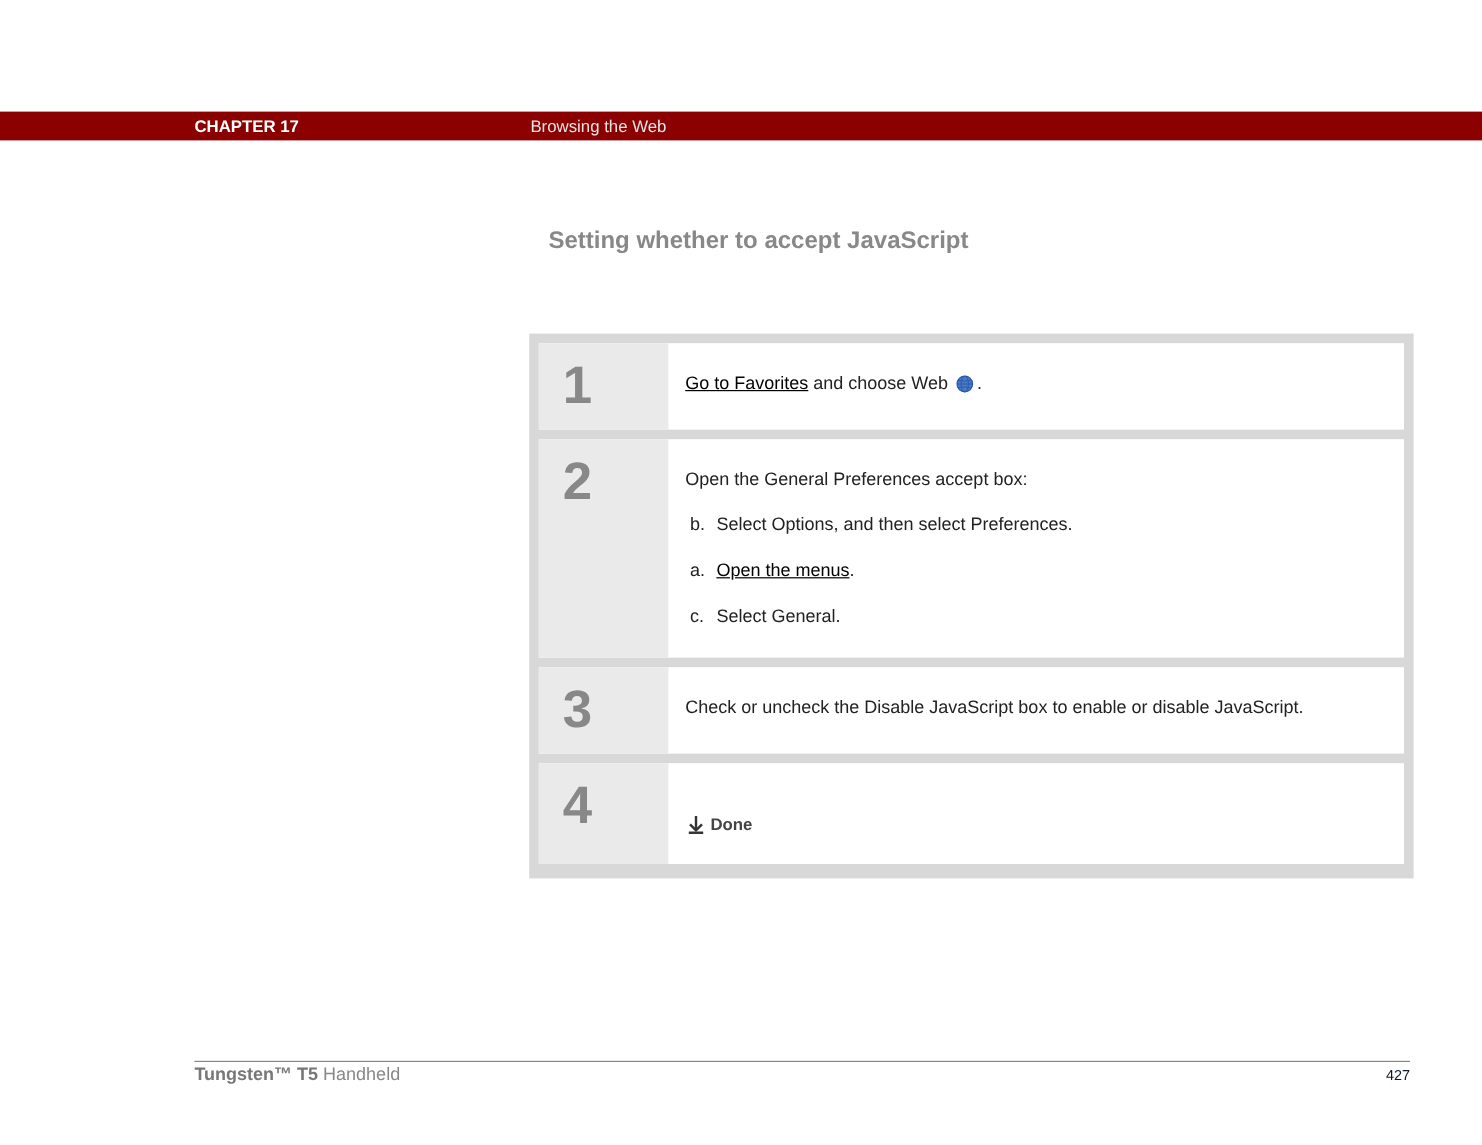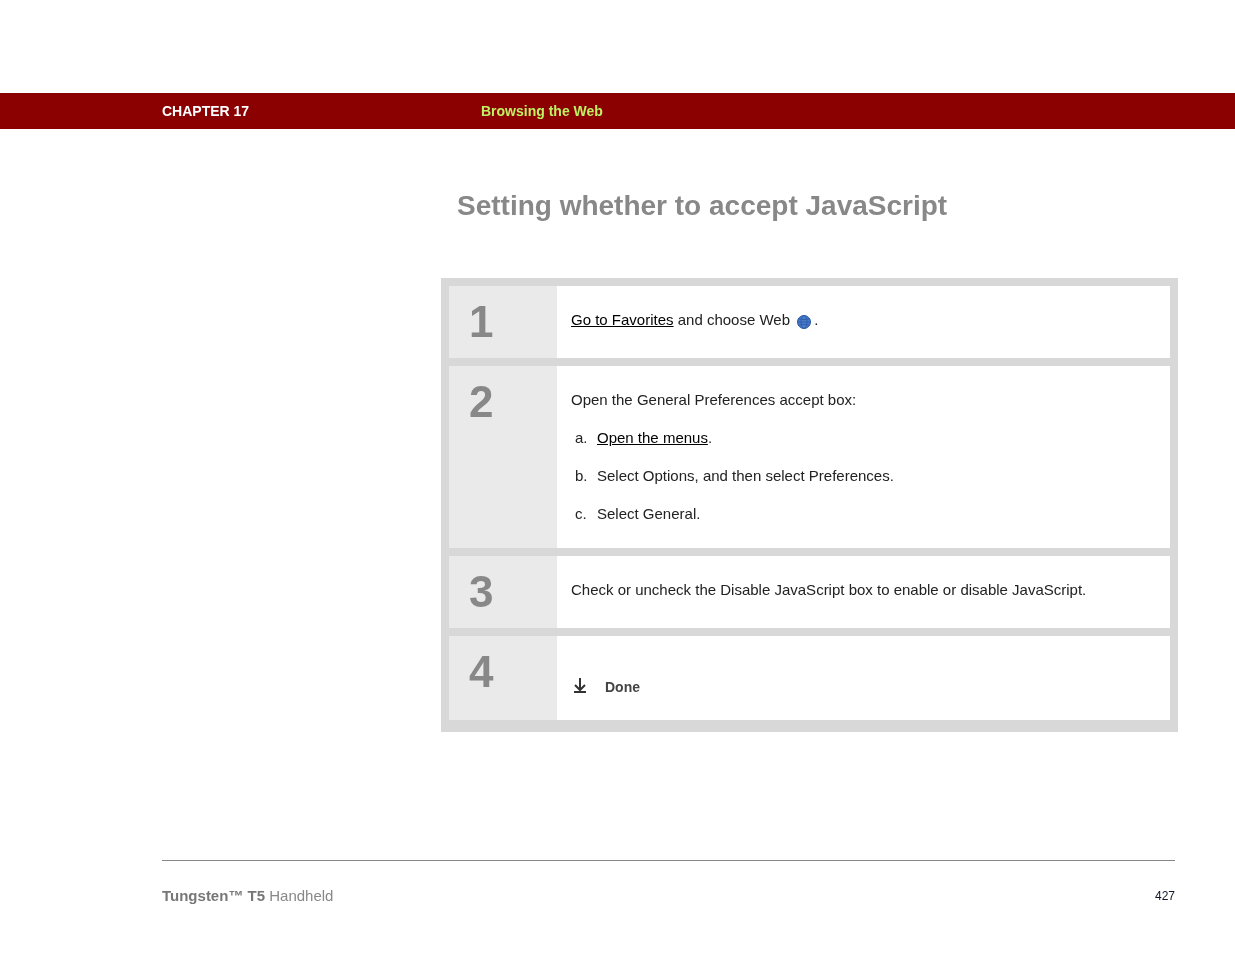--- a/index.html
+++ b/index.html
@@ -12,47 +12,47 @@
       background: #fff;
       width: 1235px;
       height: 954px;
       position: relative;
     }
     .header-bar {
       position: absolute;
       top: 93px;
       left: 0;
       right: 0;
-      height: 36px;
+      height: 24px;
       background: #8b0000;
       display: flex;
       align-items: center;
     }
     .chapter-label {
       position: absolute;
       left: 162px;
       color: #fff;
       font-weight: bold;
       font-size: 14px;
     }
     .breadcrumb-title {
       position: absolute;
-      left: 481px;
-      color: #bef264;
-      font-weight: bold;
+      left: 442px;
+      color: #e5e5e5;
+      font-weight: normal;
       font-size: 14px;
     }
     .content-area {
       position: absolute;
       top: 190px;
       left: 457px;
       right: 60px;
     }
     .section-title {
-      font-size: 28px;
+      font-size: 20px;
       font-weight: bold;
       color: #888;
       margin-bottom: 12px;
     }
     .section-intro {
       font-size: 15px;
       color: #777;
       line-height: 1.5;
       margin-bottom: 28px;
     }
@@ -108,22 +108,22 @@
     .sub-item:last-child {
       margin-bottom: 0;
     }
     .sub-letter {
       display: inline-block;
       width: 22px;
     }
     .done-row {
       margin-top: 18px;
       display: flex;
-      align-items: flex-start;
-      gap: 16px;
+      align-items: center;
+      gap: 3px;
     }
     .done-icon {
       width: 18px;
       height: 18px;
       display: inline-flex;
       align-items: center;
       justify-content: center;
     }
     .done-label {
       font-weight: bold;
@@ -136,21 +136,21 @@
       height: 16px;
       vertical-align: middle;
       margin: 0 2px;
     }
     .footer {
       position: absolute;
       bottom: 50px;
       left: 162px;
       right: 60px;
       border-top: 1px solid #888;
-      padding-top: 26px;
+      padding-top: 2px;
       display: flex;
       justify-content: space-between;
       align-items: center;
     }
     .product-name {
       color: #888;
       font-size: 15px;
     }
     .product-bold {
       font-weight: bold;
@@ -191,24 +191,24 @@
   </div>
 
   <div class="step-row">
     <div class="step-number-cell">
       <span class="step-number">2</span>
     </div>
     <div class="step-content">
       <div>Open the General Preferences accept box:</div>
       <div class="sub-list">
         <div class="sub-item">
-          <span class="sub-letter">a.</span><span class="link-text">Open the menus</span><span>.</span>
+          <span class="sub-letter">b.</span><span>Select Options, and then select Preferences.</span>
         </div>
         <div class="sub-item">
-          <span class="sub-letter">b.</span><span>Select Options, and then select Preferences.</span>
+          <span class="sub-letter">a.</span><span class="link-text">Open the menus</span><span>.</span>
         </div>
         <div class="sub-item">
           <span class="sub-letter">c.</span><span>Select General.</span>
         </div>
       </div>
     </div>
   </div>
 
   <div class="step-row">
     <div class="step-number-cell">

